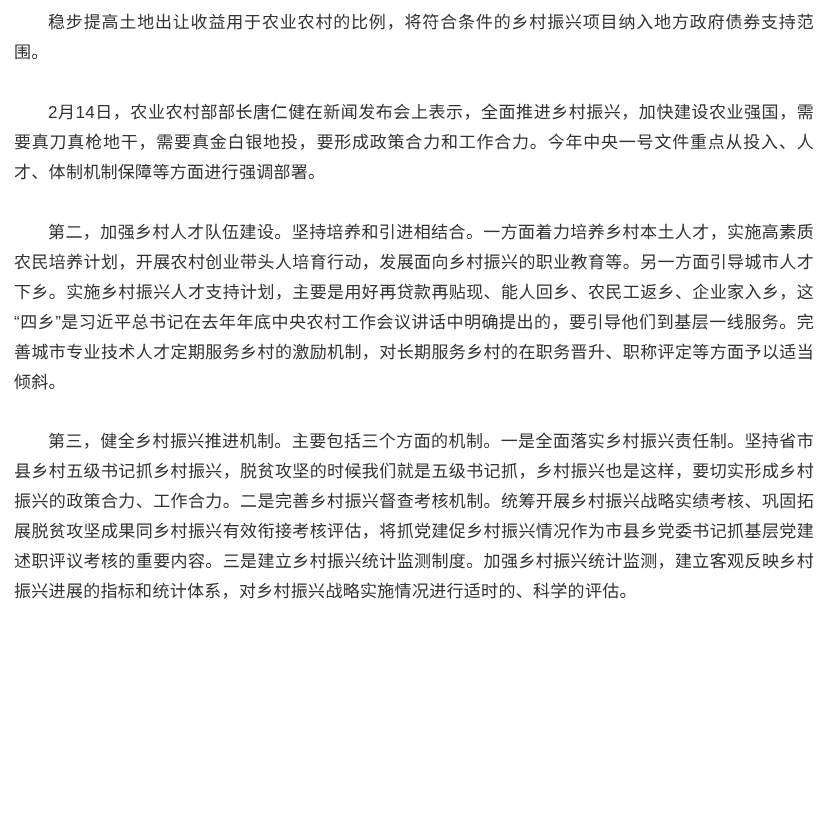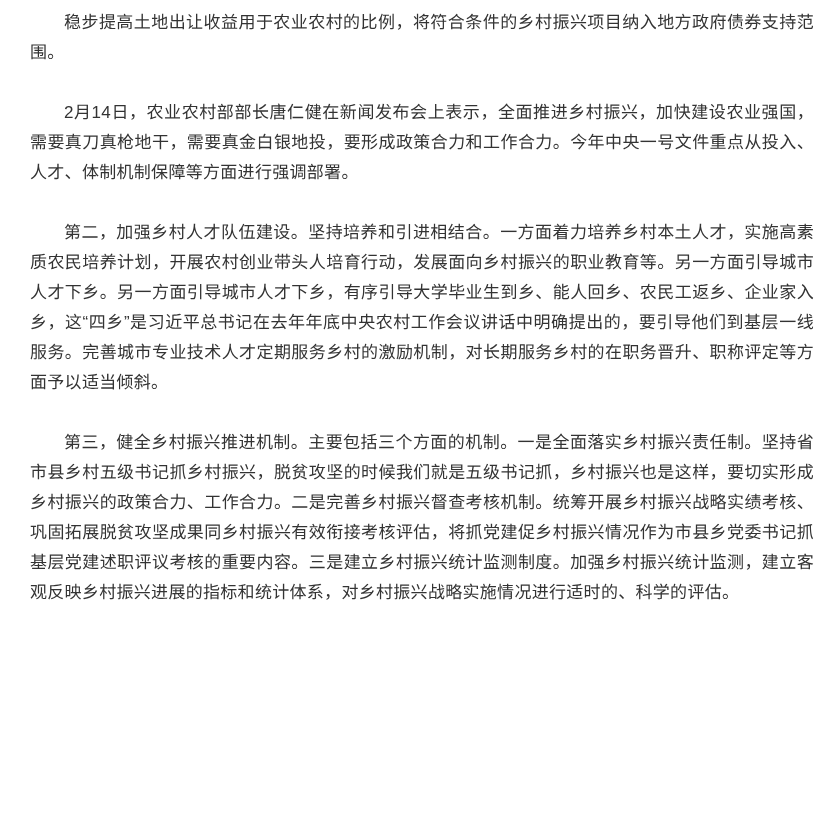--- a/index.html
+++ b/index.html
@@ -7,37 +7,38 @@
     padding: 0;
     background: #ffffff;
   }
   body {
     width: 827px;
     min-height: 835px;
     font-family: "Liberation Sans", sans-serif;
     box-sizing: border-box;
   }
   .article {
-    padding: 8px 13px 10px 30px;
+    padding: 8px 13px 10px 14px;
   }
   .article p {
     margin: 0 0 30px 0;
     font-size: 17px;
     line-height: 30px;
     color: #333333;
     text-indent: 2em;
     text-align: justify;
     letter-spacing: 0.3px;
     word-break: break-all;
   }
   .article p:last-child {
     margin-bottom: 0;
+    font-family: Liberation Mono, monospace;
   }
 </style>
 </head>
 <body>
 
 <div class="article">
   <p>稳步提高土地出让收益用于农业农村的比例，将符合条件的乡村振兴项目纳入地方政府债券支持范围。</p>
   <p>2月14日，农业农村部部长唐仁健在新闻发布会上表示，全面推进乡村振兴，加快建设农业强国，需要真刀真枪地干，需要真金白银地投，要形成政策合力和工作合力。今年中央一号文件重点从投入、人才、体制机制保障等方面进行强调部署。</p>
-  <p>第二，加强乡村人才队伍建设。坚持培养和引进相结合。一方面着力培养乡村本土人才，实施高素质农民培养计划，开展农村创业带头人培育行动，发展面向乡村振兴的职业教育等。另一方面引导城市人才下乡。另一方面引导城市人才下乡，有序引导大学毕业生到乡、能人回乡、农民工返乡、企业家入乡，这“四乡”是习近平总书记在去年年底中央农村工作会议讲话中明确提出的，要引导他们到基层一线服务。完善城市专业技术人才定期服务乡村的激励机制，对长期服务乡村的在职务晋升、职称评定等方面予以适当倾斜。</p>
+  <p>第二，加强乡村人才队伍建设。坚持培养和引进相结合。一方面着力培养乡村本土人才，实施高素质农民培养计划，开展农村创业带头人培育行动，发展面向乡村振兴的职业教育等。另一方面引导城市人才下乡。实施乡村振兴人才支持计划，主要是用好再贷款再贴现、能人回乡、农民工返乡、企业家入乡，这“四乡”是习近平总书记在去年年底中央农村工作会议讲话中明确提出的，要引导他们到基层一线服务。完善城市专业技术人才定期服务乡村的激励机制，对长期服务乡村的在职务晋升、职称评定等方面予以适当倾斜。</p>
   <p>第三，健全乡村振兴推进机制。主要包括三个方面的机制。一是全面落实乡村振兴责任制。坚持省市县乡村五级书记抓乡村振兴，脱贫攻坚的时候我们就是五级书记抓，乡村振兴也是这样，要切实形成乡村振兴的政策合力、工作合力。二是完善乡村振兴督查考核机制。统筹开展乡村振兴战略实绩考核、巩固拓展脱贫攻坚成果同乡村振兴有效衔接考核评估，将抓党建促乡村振兴情况作为市县乡党委书记抓基层党建述职评议考核的重要内容。三是建立乡村振兴统计监测制度。加强乡村振兴统计监测，建立客观反映乡村振兴进展的指标和统计体系，对乡村振兴战略实施情况进行适时的、科学的评估。</p>
 </div>
 
 </body></html>

